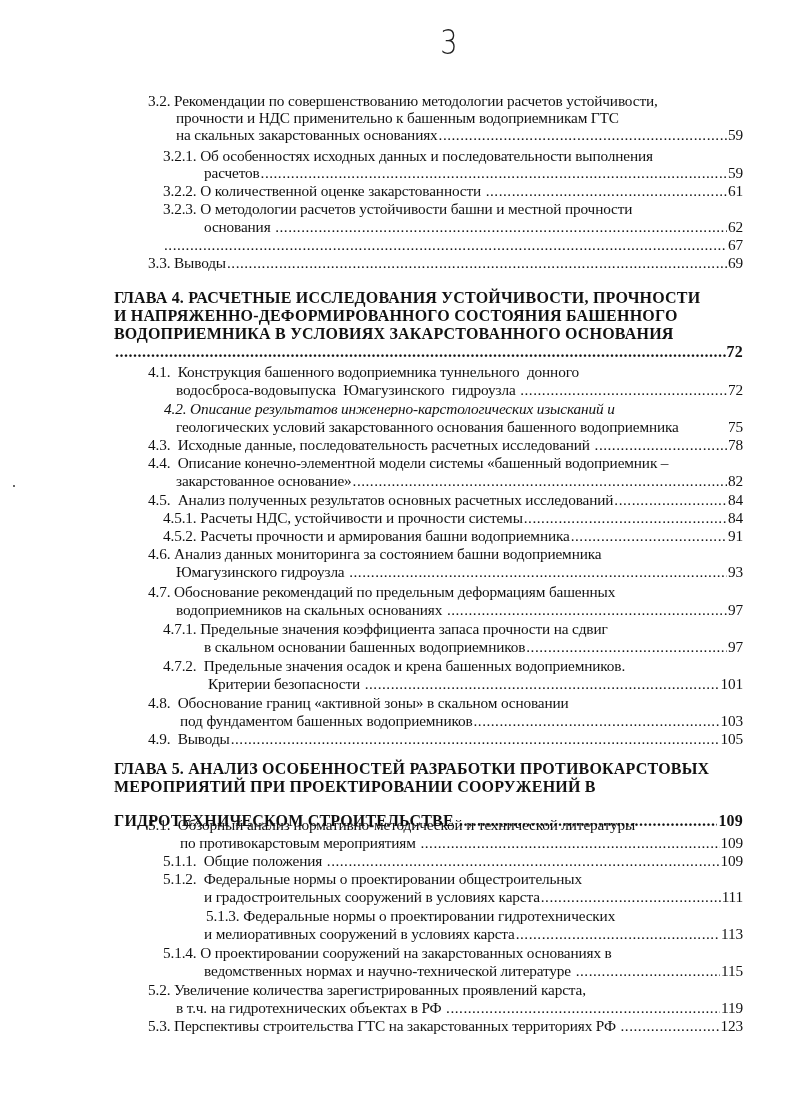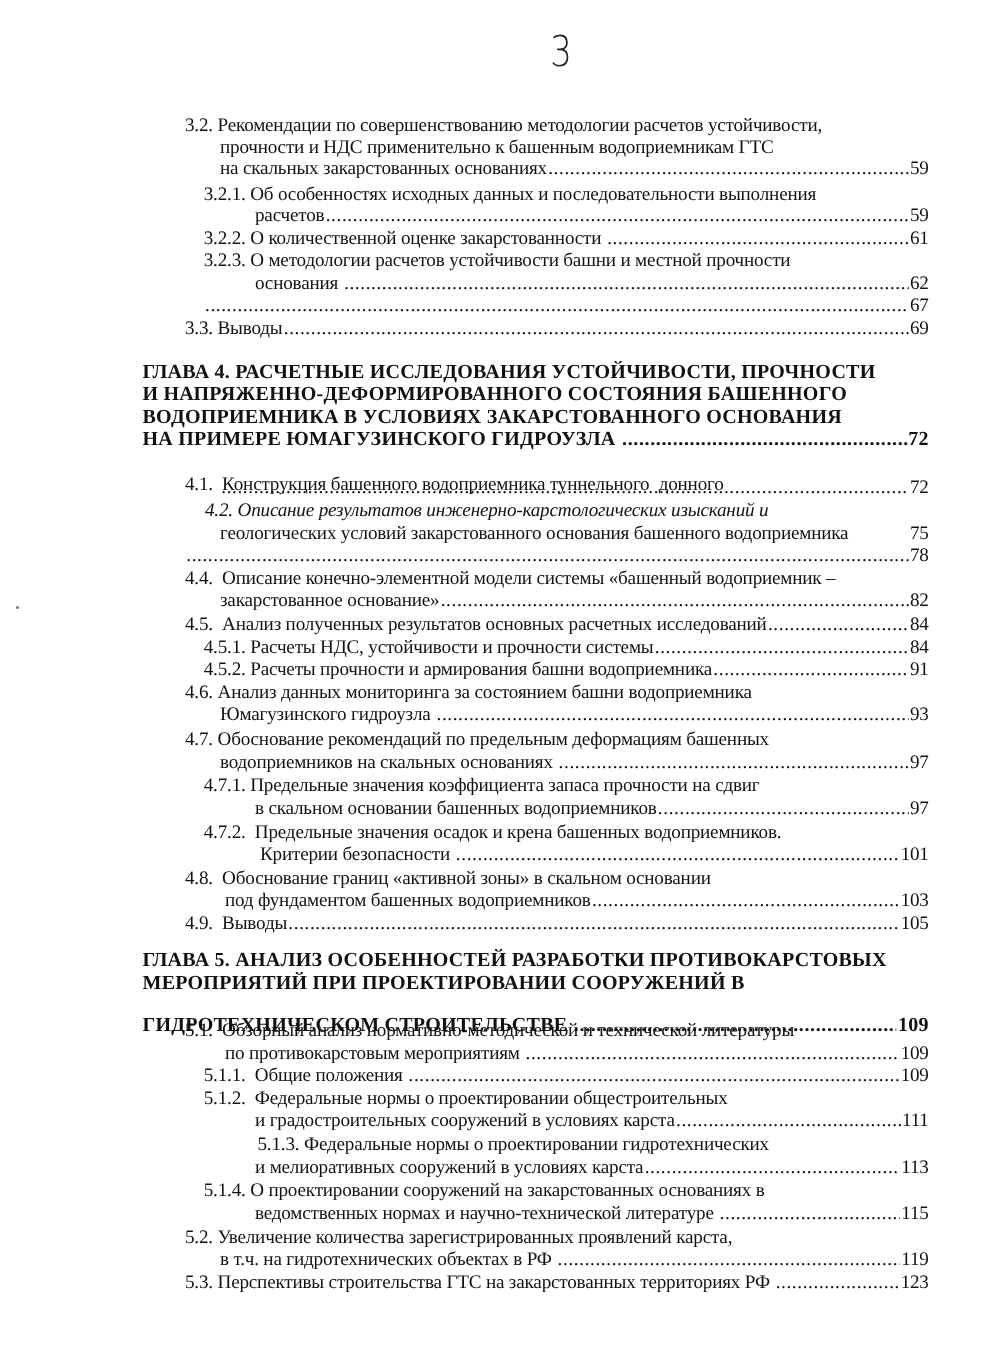--- a/index.html
+++ b/index.html
@@ -102,50 +102,51 @@
         <span class="txt">И НАПРЯЖЕННО-ДЕФОРМИРОВАННОГО СОСТОЯНИЯ БАШЕННОГО</span>
       </div>
     </div>
     <div class="entry chapter" style="left: 114px; top: 325px; width: 629px;">
       <div class="line">
         <span class="txt">ВОДОПРИЕМНИКА В УСЛОВИЯХ ЗАКАРСТОВАННОГО ОСНОВАНИЯ</span>
       </div>
     </div>
     <div class="entry chapter" style="left: 114px; top: 343px; width: 629px;">
       <div class="line">
-        <span class="txt">НА ПРИМЕРЕ ЮМАГУЗИНСКОГО ГИДРОУЗЛА </span>
         <span class="dots"></span>
         <span class="pg">72</span>
       </div>
     </div>
-    <div class="entry" style="left: 148px; top: 363px; width: 595px; margin-top: 16px;">
+    <div class="entry" style="left: 148px; top: 363px; width: 595px;">
       <div class="line">
         <span class="txt">4.1.  Конструкция башенного водоприемника туннельного  донного</span>
       </div>
     </div>
     <div class="entry" style="left: 176px; top: 381px; width: 567px;">
       <div class="line">
+        <span class="txt">водосброса-водовыпуска  Юмагузинского  гидроузла </span>
         <span class="dots"></span>
         <span class="pg">72</span>
       </div>
     </div>
     <div class="entry" style="left: 164px; top: 400px; width: 595px; font-style: italic;">
       <div class="line">
         <span class="txt">4.2. Описание результатов инженерно-карстологических изысканий и</span>
       </div>
     </div>
     <div class="entry" style="left: 176px; top: 418px; width: 567px;">
       <div class="line">
         <span class="txt">геологических условий закарстованного основания башенного водоприемника</span>
         <span style="flex: 1 1 0%;"></span>
         <span class="pg">75</span>
       </div>
     </div>
     <div class="entry" style="left: 148px; top: 436px; width: 595px;">
       <div class="line">
+        <span class="txt">4.3.  Исходные данные, последовательность расчетных исследований </span>
         <span class="dots"></span>
         <span class="pg">78</span>
       </div>
     </div>
     <div class="entry" style="left: 148px; top: 454px; width: 595px;">
       <div class="line">
         <span class="txt">4.4.  Описание конечно-элементной модели системы «башенный водоприемник –</span>
       </div>
     </div>
     <div class="entry" style="left: 176px; top: 472px; width: 567px;">

